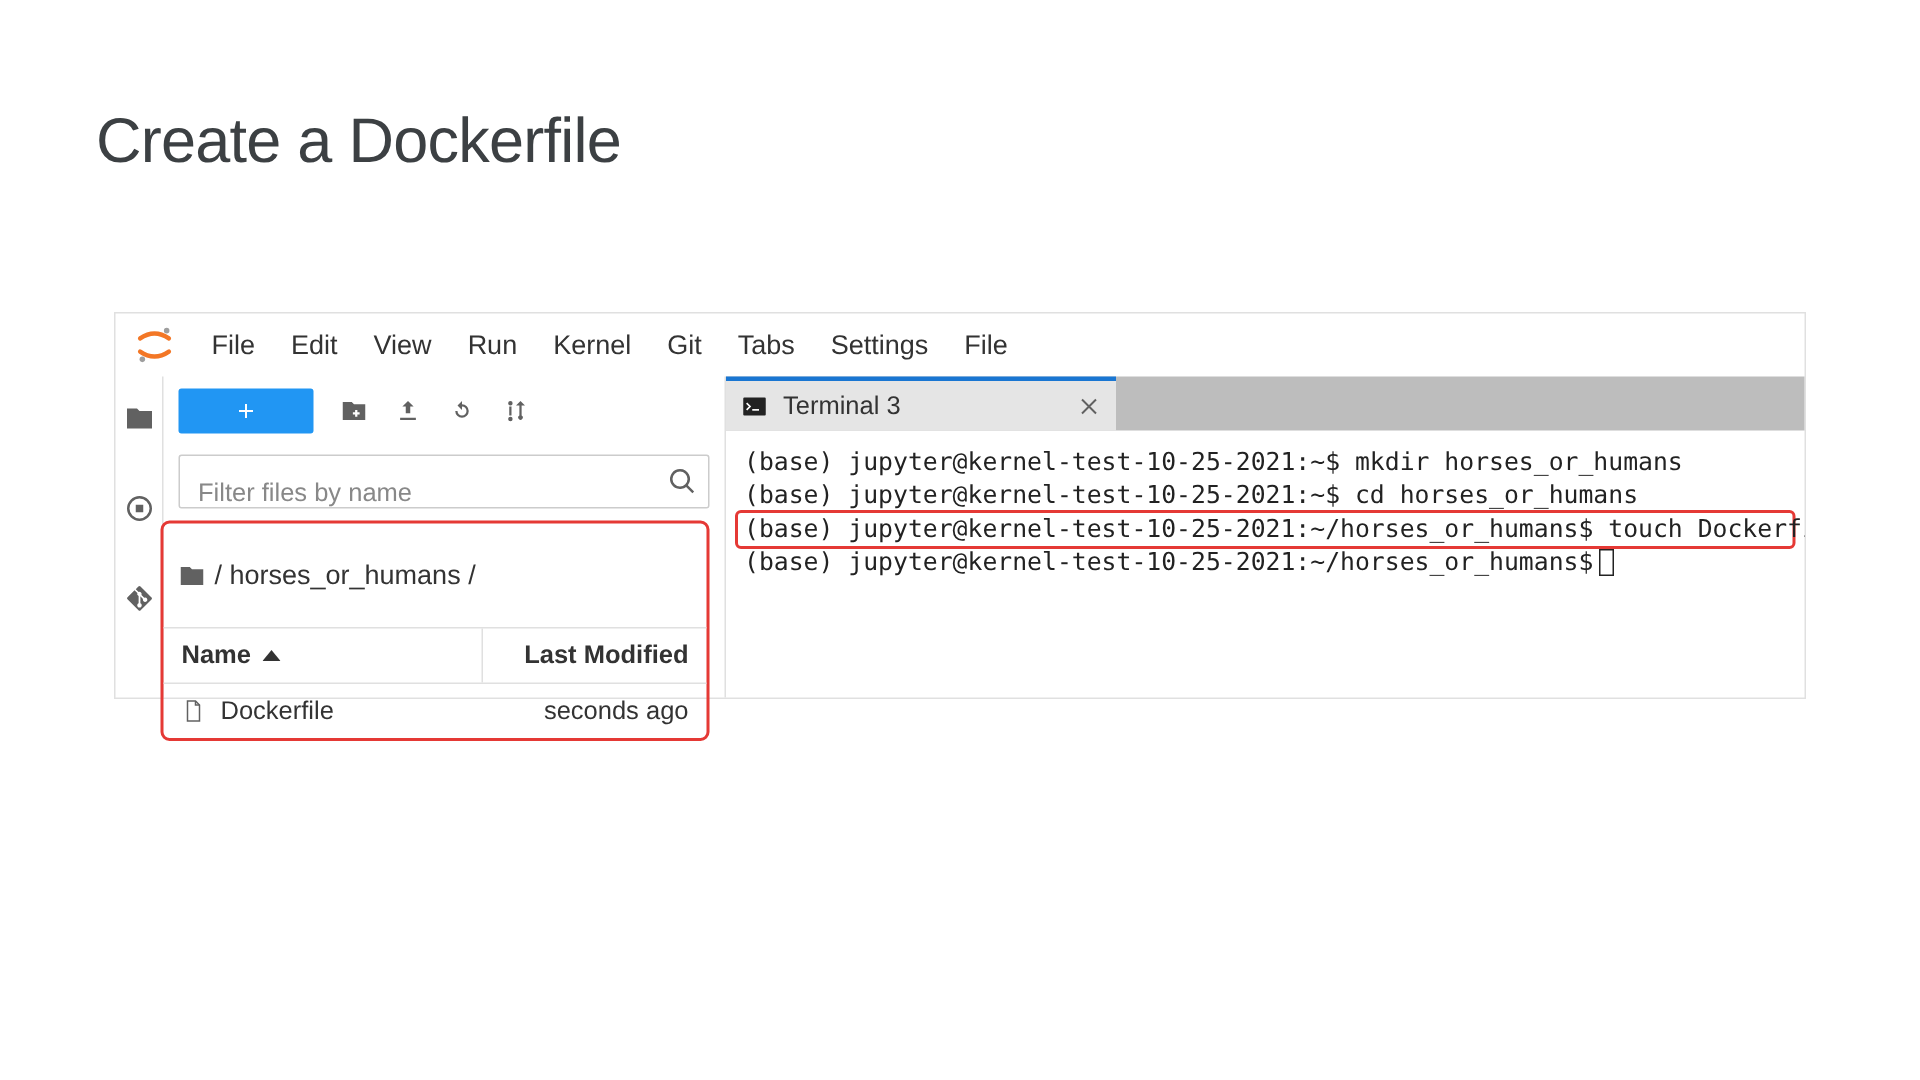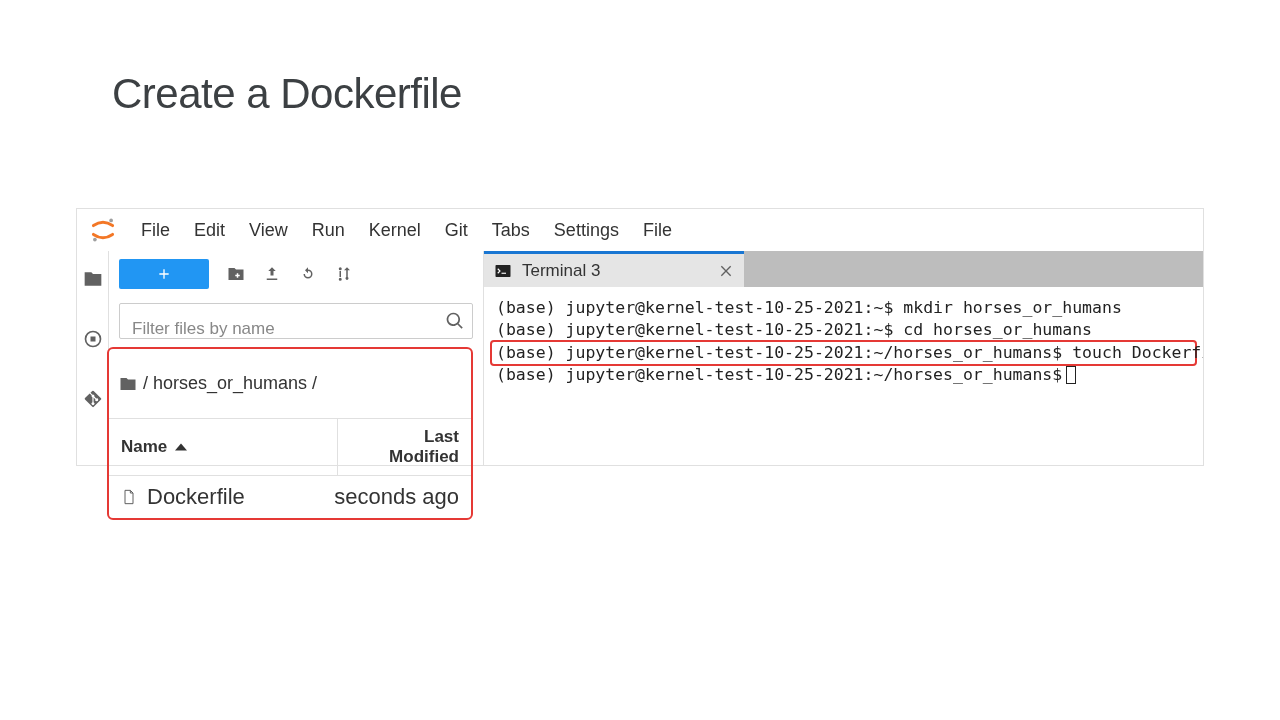--- a/index.html
+++ b/index.html
@@ -1,17 +1,17 @@
 <!DOCTYPE html>
 <html><head>
 <meta charset="utf-8">
 <style>
 * { box-sizing: border-box; margin: 0; padding: 0; }
 body { font-family: -apple-system, BlinkMacSystemFont, "Segoe UI", Helvetica, Arial, sans-serif; background: #fff; width: 1280px; height: 720px; overflow: hidden; }
-.slide-title { font-size: 42px; font-weight: 400; color: #3c4043; padding: 70px 0 0 64px; letter-spacing: -0.5px; margin-left: 48px; }
+.slide-title { font-size: 42px; font-weight: 400; color: #3c4043; padding: 70px 0 0 64px; letter-spacing: -0.5px; }
 
 .app { position: absolute; left: 76px; top: 208px; width: 1128px; height: 258px; background: #fff; border: 1px solid #e0e0e0; display: flex; flex-direction: column; }
 
 .menubar { display: flex; align-items: center; height: 42px; padding-left: 8px; font-size: 18px; color: #333; }
 .logo { width: 28px; height: 28px; margin: 0 12px 0 4px; }
 .logo svg { width: 100%; height: 100%; }
 .menubar-item { padding: 0 12px; cursor: pointer; }
 
 .body { display: flex; flex: 1; min-height: 0; }
 
@@ -28,23 +28,23 @@
 .filter-wrap { margin: 6px 10px 0 10px; position: relative; }
 .filter-input { width: 100%; height: 36px; border: 1px solid #ccc; border-radius: 2px; padding: 16px 36px 0 12px; font-size: 17px; color: #666; }
 .filter-input::placeholder { color: #888; }
 .search-ic { position: absolute; right: 8px; top: 8px; width: 20px; height: 20px; fill: #616161; }
 
 .highlight-box { margin: 8px 10px 0 -2px; border: 2px solid #e53935; border-radius: 6px; }
 .breadcrumb { display: flex; align-items: center; padding: 24px 10px; border-bottom: 1px solid #e0e0e0; font-size: 18px; color: #333; gap: 6px; }
 .folder-ic { width: 18px; height: 18px; fill: #616161; }
 .listhead { display: flex; border-bottom: 1px solid #e0e0e0; font-size: 17px; font-weight: 600; color: #333; justify-content: center; }
 .listhead .col-name { flex: 1; padding: 8px 12px; display: flex; align-items: center; gap: 8px; }
-.listhead .col-mod { width: 134px; padding: 8px 12px; text-align: right; border-left: 1px solid #e0e0e0; }
+.listhead .col-mod { width: 150px; padding: 8px 12px; text-align: right; border-left: 1px solid #e0e0e0; }
 .sort-ic { width: 12px; height: 12px; fill: #333; }
-.file-row { display: flex; font-size: 22px; color: #333; }
+.file-row { display: flex; font-size: 17px; color: #333; }
 .file-row .col-name { flex: 1; padding: 8px 12px; display: flex; align-items: center; gap: 10px; }
 .file-row .col-mod { width: 150px; padding: 8px 12px; text-align: right; }
 .file-ic { width: 16px; height: 16px; fill: none; stroke: #616161; stroke-width: 1.5; }
 
 .main { flex: 1; display: flex; flex-direction: column; min-width: 0; }
 .tabbar { display: flex; align-items: stretch; height: 36px; background: #bdbdbd; }
 .tab { display: flex; align-items: center; background: #e5e5e5; padding: 0 10px; gap: 10px; border-top: 3px solid #1976d2; min-width: 260px; position: relative; }
 .tab-ic { width: 18px; height: 18px; }
 .tab-label { font-size: 17px; color: #333; }
 .tab-close { width: 16px; height: 16px; fill: #616161; cursor: pointer; margin-left: auto; }

